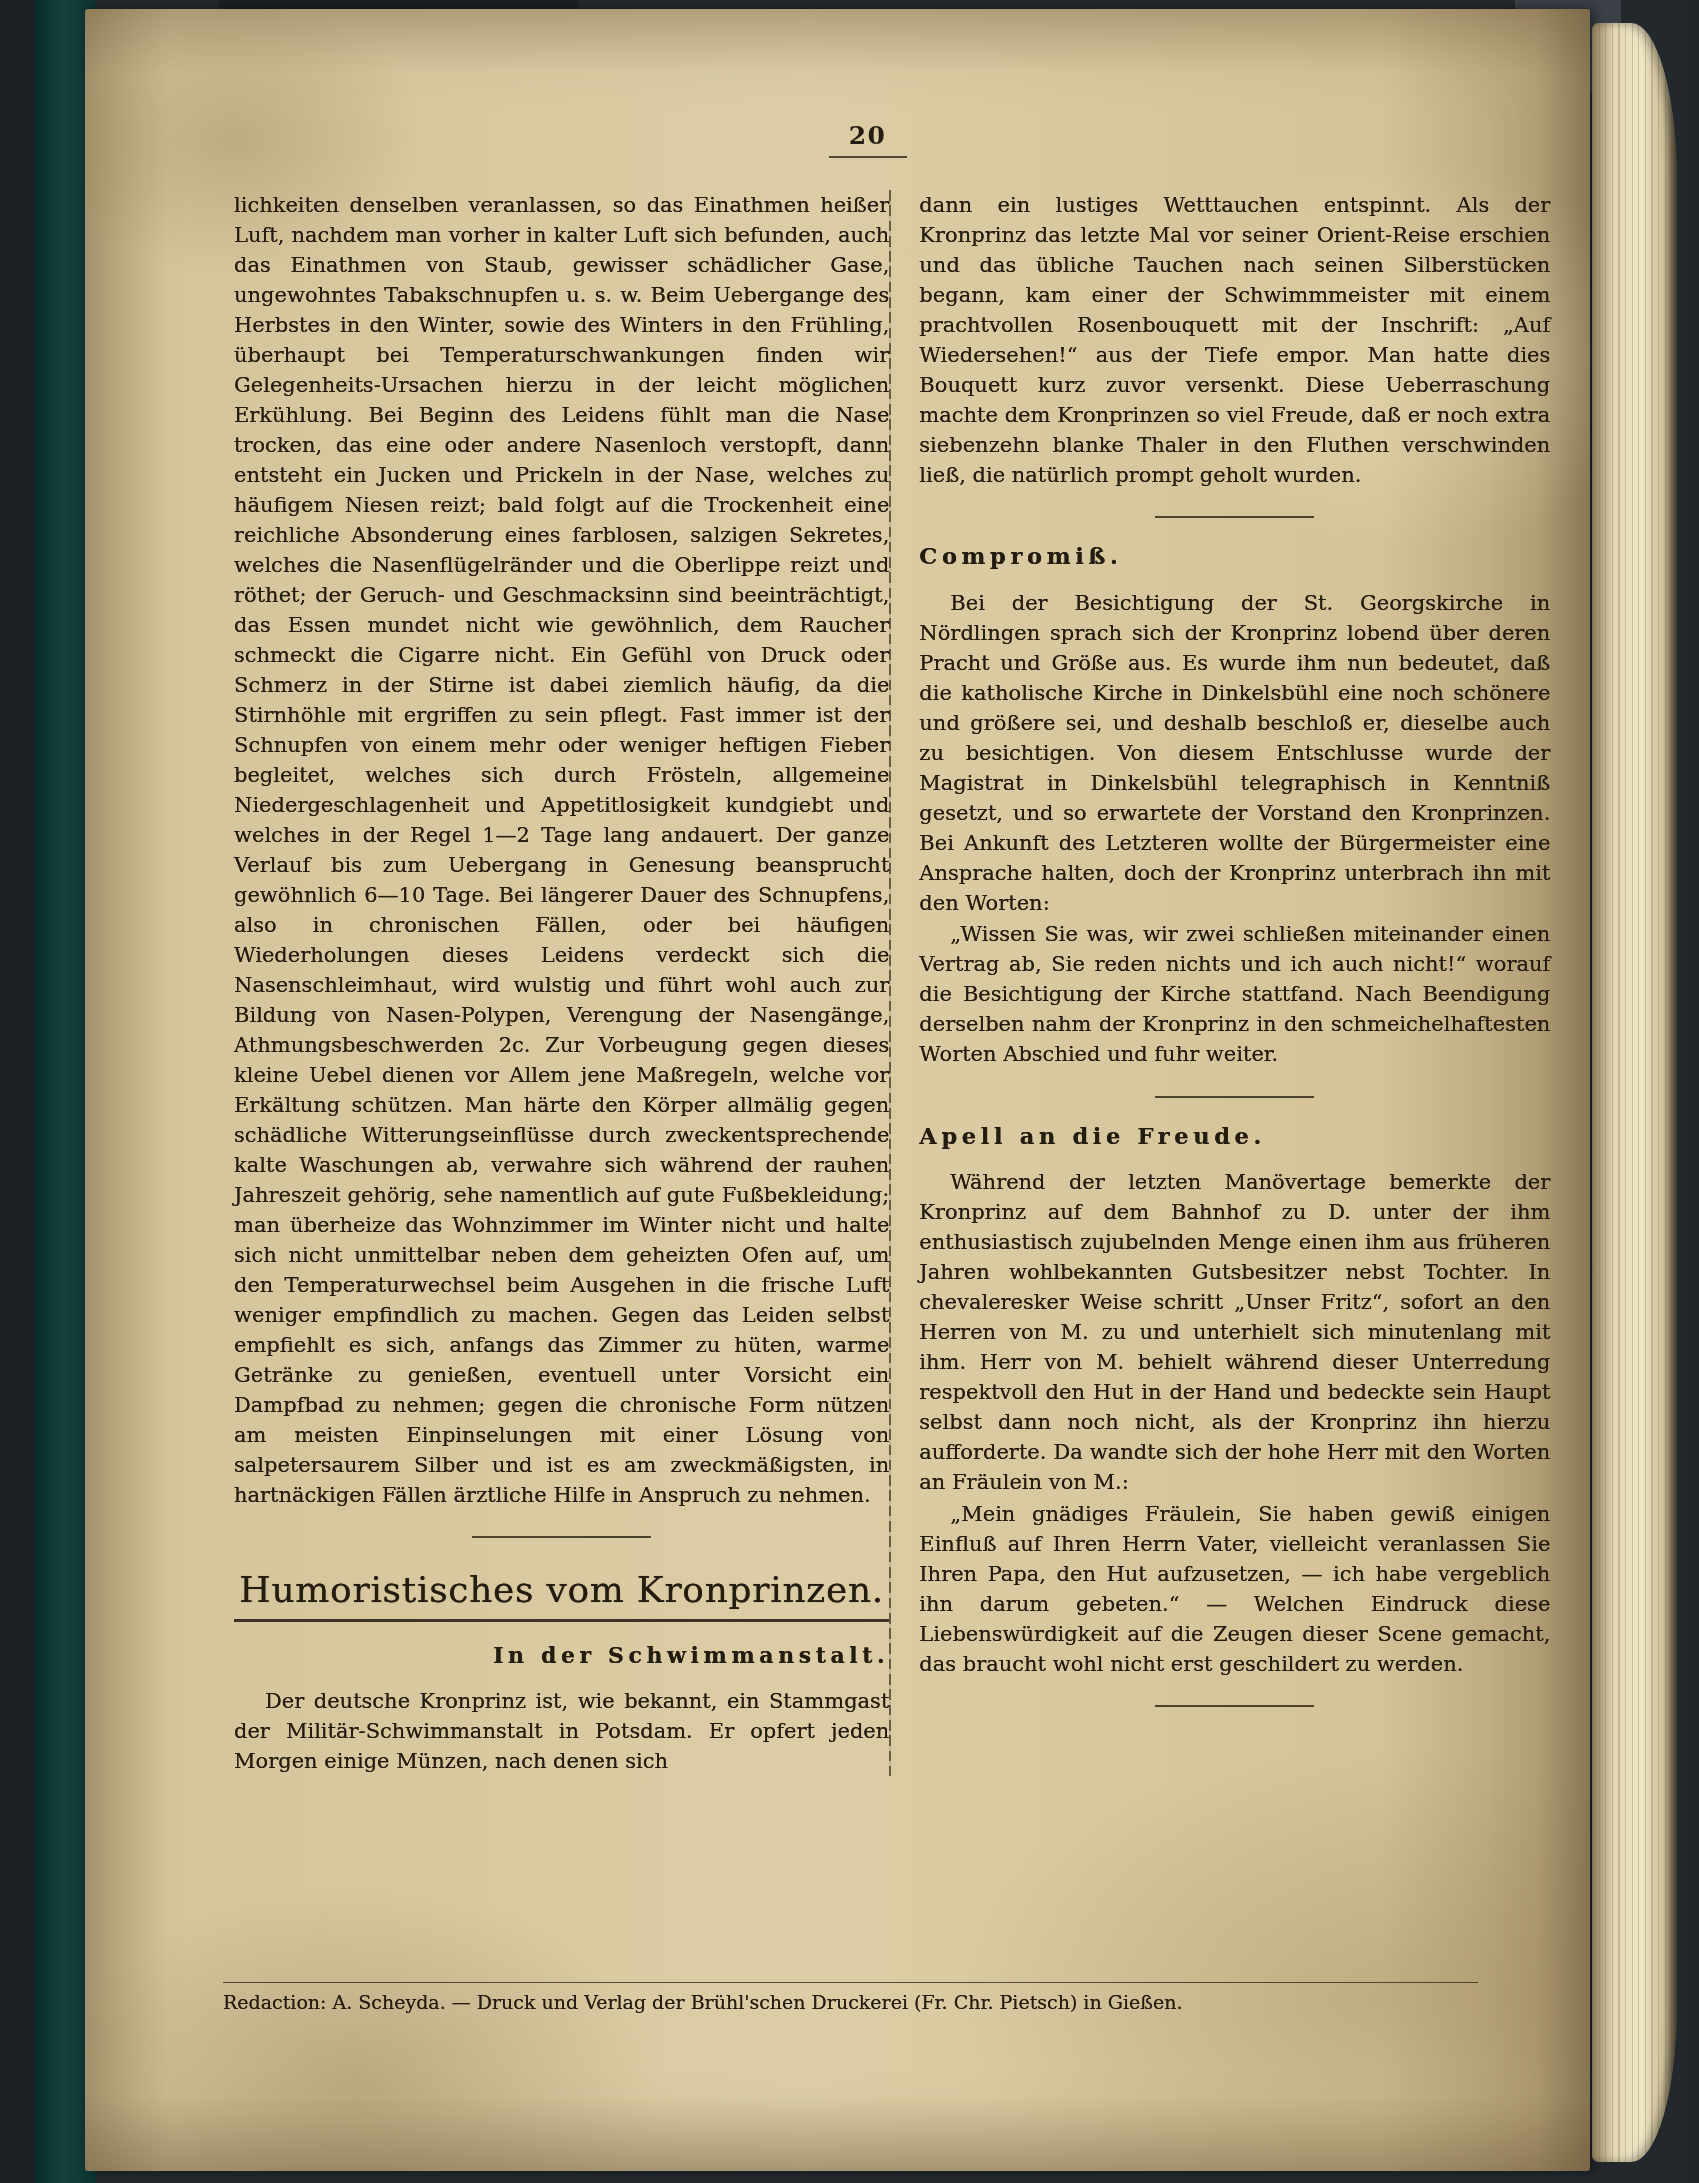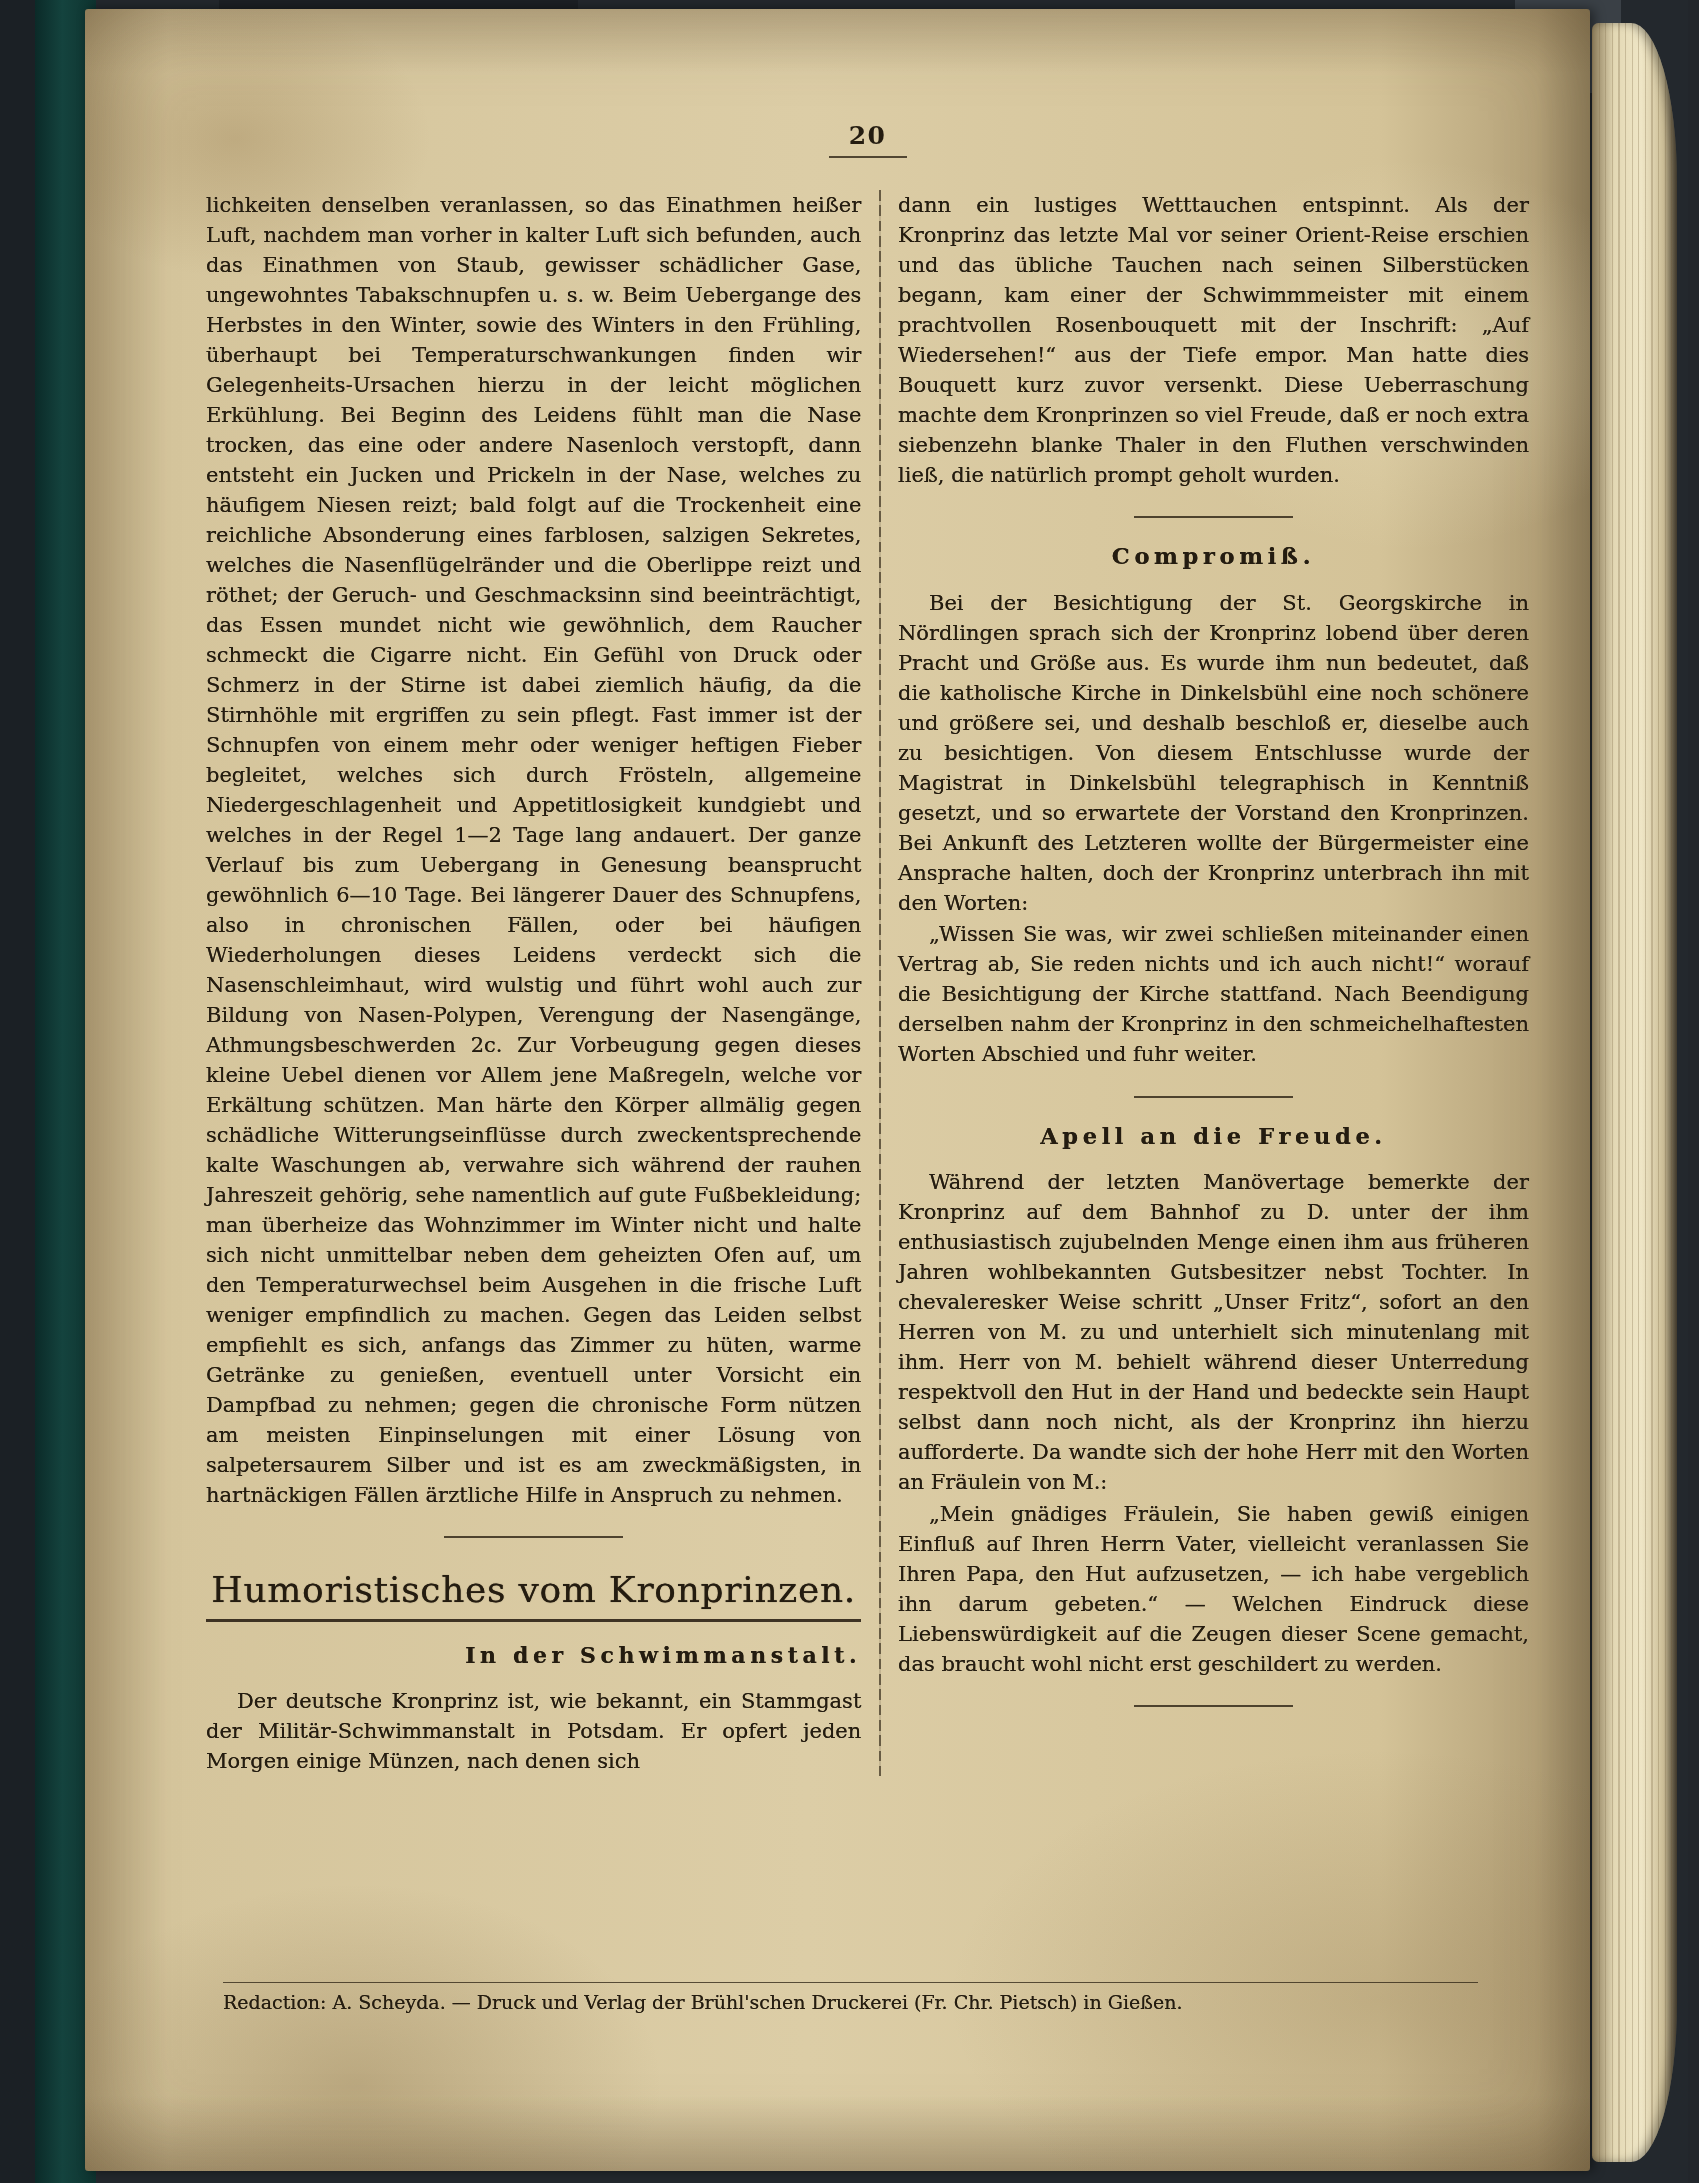--- a/index.html
+++ b/index.html
@@ -51,21 +51,21 @@
     color:#241c10;
   }
   .page-number-block { text-align:center; }
   .page-number {
     display:inline-block; font-size:25px; font-weight:bold; letter-spacing:1.3px;
     color:#241c10;
   }
   .page-number-rule { width:78px; height:2px; background:rgba(42,32,18,.78); margin:5.3px auto 0; }
 
   .columns { display:flex; justify-content:space-between; margin-top:32px; }
-  .col { flex:0 0 631px; }
+  .col { flex:0 0 631px;margin-left:28px; }
   .column-divider {
     flex:0 0 2px;
     background-image:repeating-linear-gradient(180deg, rgba(48,38,22,.68) 0 10.6px, rgba(48,38,22,.14) 10.6px 15.3px);
   }
 
   .body-text {
     font-size:21px; line-height:30px; text-align:justify;
     text-shadow:0 0 0.4px rgba(36,28,16,.85);
   }
   p.body-text + p.body-text { margin-top:1.3px; }
@@ -78,21 +78,21 @@
     display:table; margin:31px auto 20px; padding:0 5.3px 9.3px;
     border-bottom:3.3px solid rgba(40,30,18,.88);
     font-size:36px; font-weight:normal; letter-spacing:0.7px; white-space:nowrap;
     text-shadow:0 0 0.7px rgba(36,28,16,.9);
   }
   .sub-heading {
     text-align:right; font-size:22px; letter-spacing:4.6px; margin:4px 0 17.3px;
     text-shadow:0 0 0.4px rgba(36,28,16,.85);
   }
   .anecdote-heading {
-    text-align:center; font-size:22.6px; letter-spacing:4.6px; margin:2.7px 0 18.6px;
+    font-size:22.6px; letter-spacing:4.6px; margin:2.7px 0 18.6px;
     text-shadow:0 0 0.4px rgba(36,28,16,.85);
   }
 
   .footer {
     position:absolute; left:138px; top:1973px; width:1255px;
     border-top:1.3px solid rgba(42,32,18,.75); padding-top:8px;
     text-align:left; font-size:19px; color:#241c10;
     text-shadow:0 0 0.3px rgba(36,28,16,.8);
   }
 </style>

